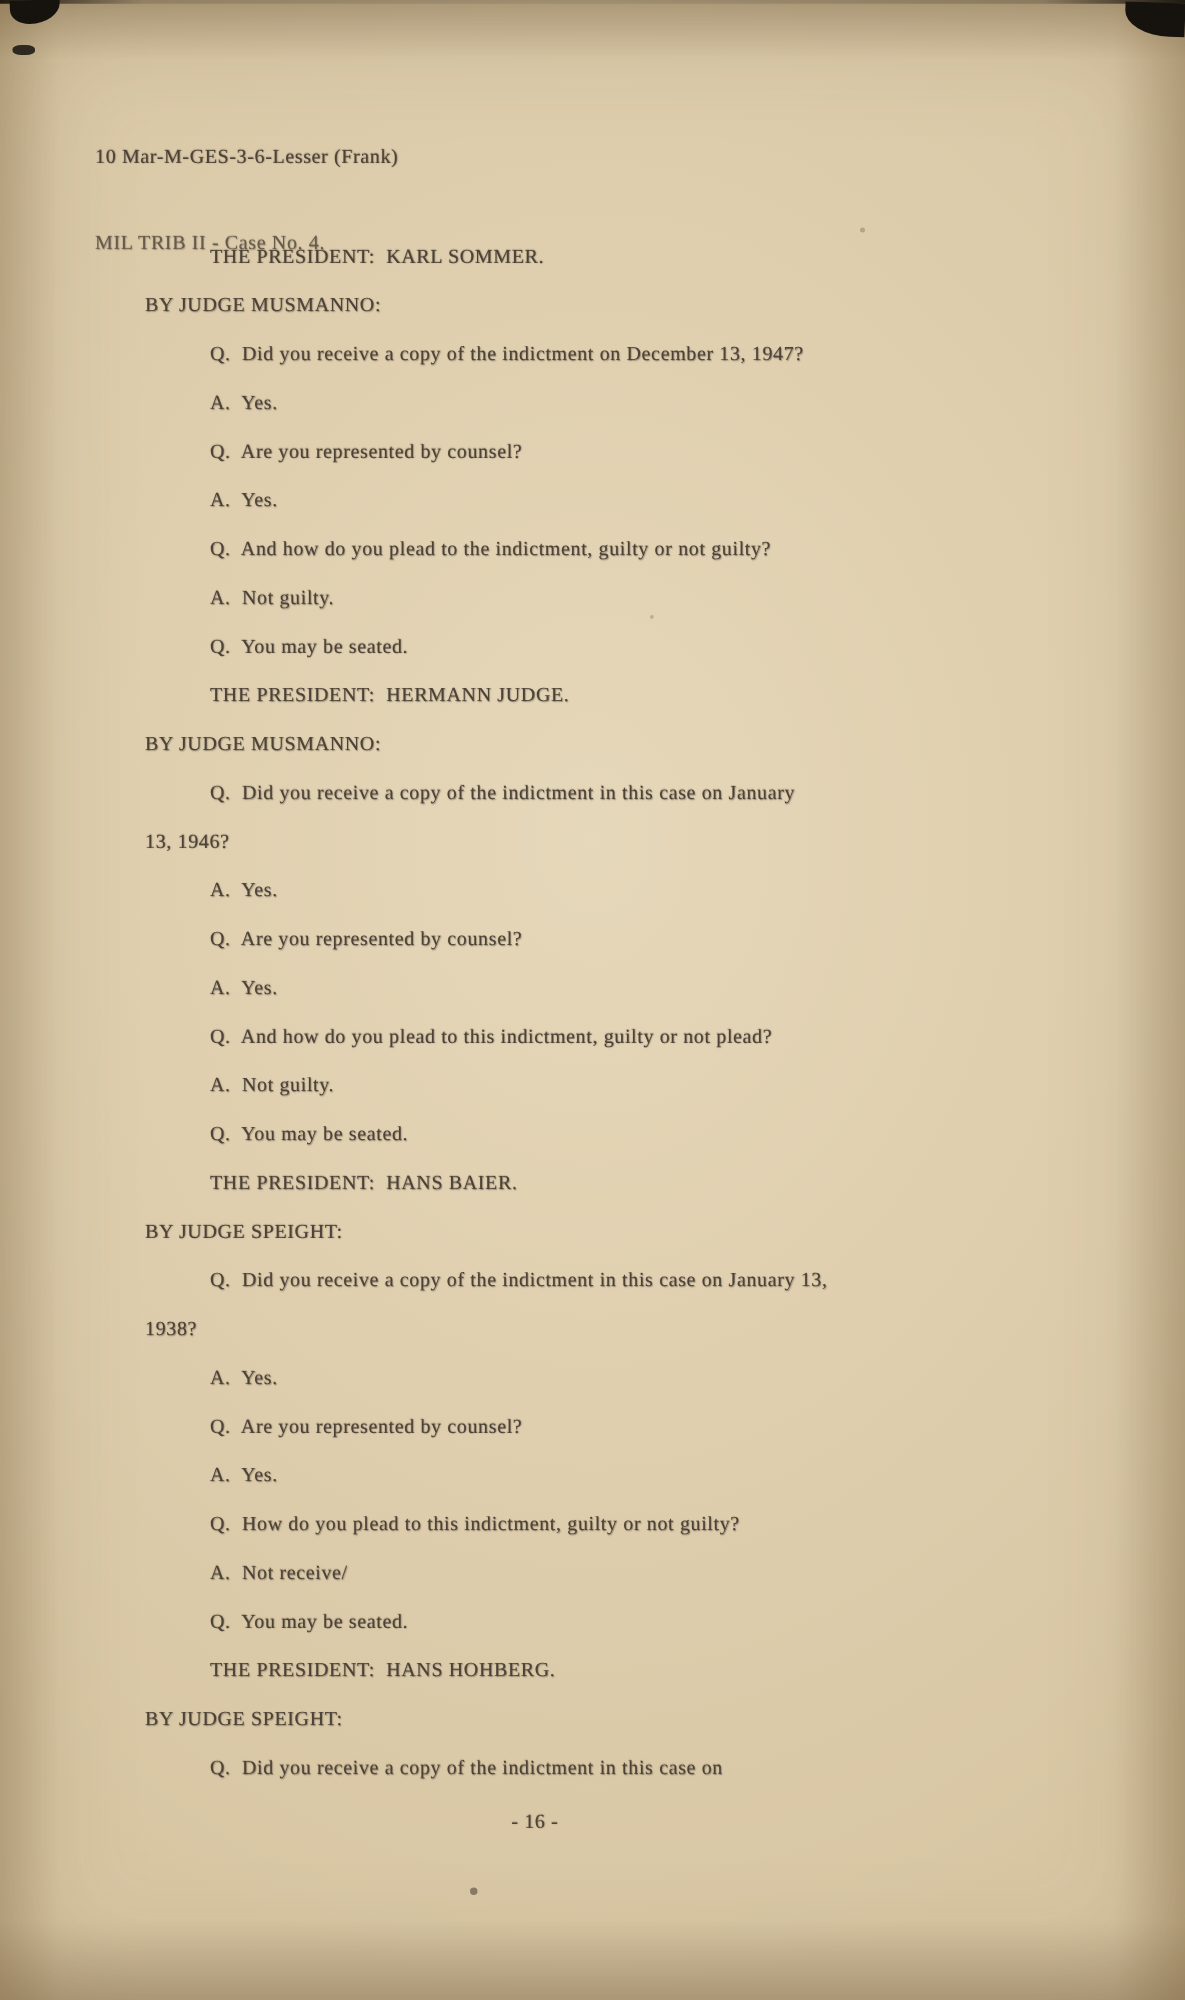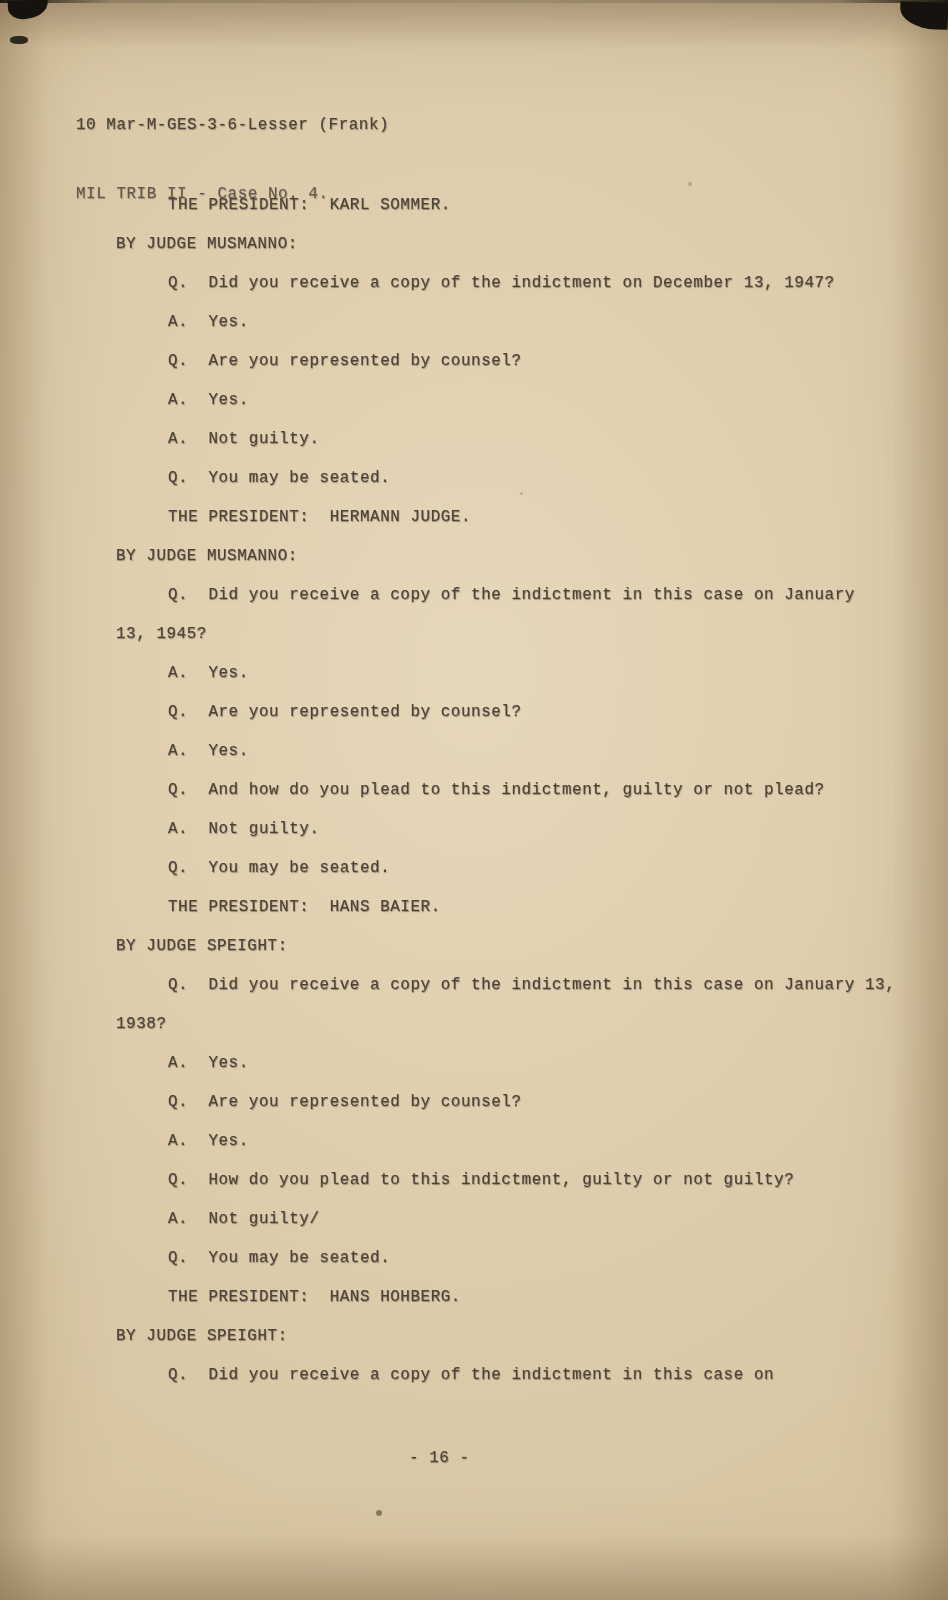--- a/index.html
+++ b/index.html
@@ -19,20 +19,21 @@
     font-family: "Liberation Mono", "DejaVu Sans Mono", monospace;
     color: #4c4237;
   }
 
   .typed {
     font-size: 16px;
     letter-spacing: 0.5px;
     text-shadow:
       0.6px 0.6px 1px rgba(76,66,55,0.55),
       -0.3px -0.3px 0.6px rgba(76,66,55,0.22);
+    font-family: Liberation Serif, serif;
   }
 
   .header-block {
     position: absolute;
     left: 76px;
     top: 68px;
     line-height: 23px;
     white-space: pre;
   }
   .header-block .faded { opacity: 0.82; }
@@ -104,41 +105,42 @@
     <div class="faded">MIL TRIB II - Case No. 4.</div>
   </div>
 
   <div class="body-block typed">
     <div class="line indent">THE PRESIDENT:  KARL SOMMER.</div>
     <div class="line">BY JUDGE MUSMANNO:</div>
     <div class="line indent">Q.  Did you receive a copy of the indictment on December 13, 1947?</div>
     <div class="line indent">A.  Yes.</div>
     <div class="line indent">Q.  Are you represented by counsel?</div>
     <div class="line indent">A.  Yes.</div>
+    <div class="line indent">Q.  And how do you plead to the indictment, guilty or not guilty?</div>
     <div class="line indent">A.  Not guilty.</div>
     <div class="line indent">Q.  You may be seated.</div>
     <div class="line indent">THE PRESIDENT:  HERMANN JUDGE.</div>
     <div class="line">BY JUDGE MUSMANNO:</div>
     <div class="line indent">Q.  Did you receive a copy of the indictment in this case on January</div>
-    <div class="line">13, 1945?</div>
+    <div class="line">13, 1946?</div>
     <div class="line indent">A.  Yes.</div>
     <div class="line indent">Q.  Are you represented by counsel?</div>
     <div class="line indent">A.  Yes.</div>
     <div class="line indent">Q.  And how do you plead to this indictment, guilty or not plead?</div>
     <div class="line indent">A.  Not guilty.</div>
     <div class="line indent">Q.  You may be seated.</div>
     <div class="line indent">THE PRESIDENT:  HANS BAIER.</div>
     <div class="line">BY JUDGE SPEIGHT:</div>
     <div class="line indent">Q.  Did you receive a copy of the indictment in this case on January 13,</div>
     <div class="line">1938?</div>
     <div class="line indent">A.  Yes.</div>
     <div class="line indent">Q.  Are you represented by counsel?</div>
     <div class="line indent">A.  Yes.</div>
     <div class="line indent">Q.  How do you plead to this indictment, guilty or not guilty?</div>
-    <div class="line indent">A.  Not guilty/</div>
+    <div class="line indent">A.  Not receive/</div>
     <div class="line indent">Q.  You may be seated.</div>
     <div class="line indent">THE PRESIDENT:  HANS HOHBERG.</div>
     <div class="line">BY JUDGE SPEIGHT:</div>
     <div class="line indent">Q.  Did you receive a copy of the indictment in this case on</div>
   </div>
 
   <div class="page-number typed">- 16 -</div>
 
 </div>
 

